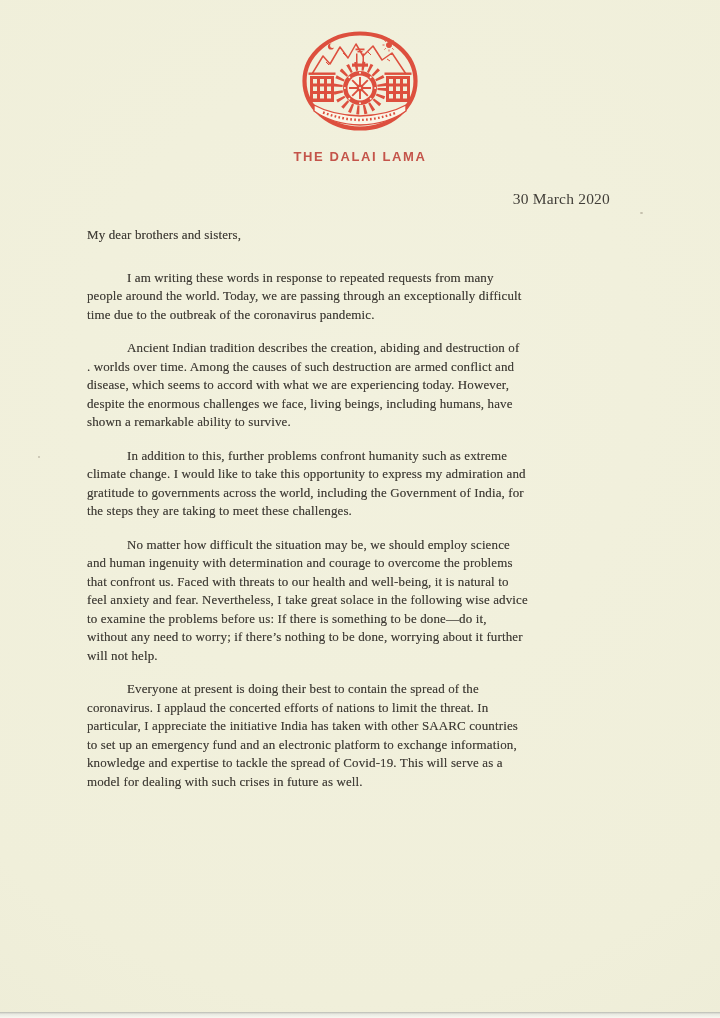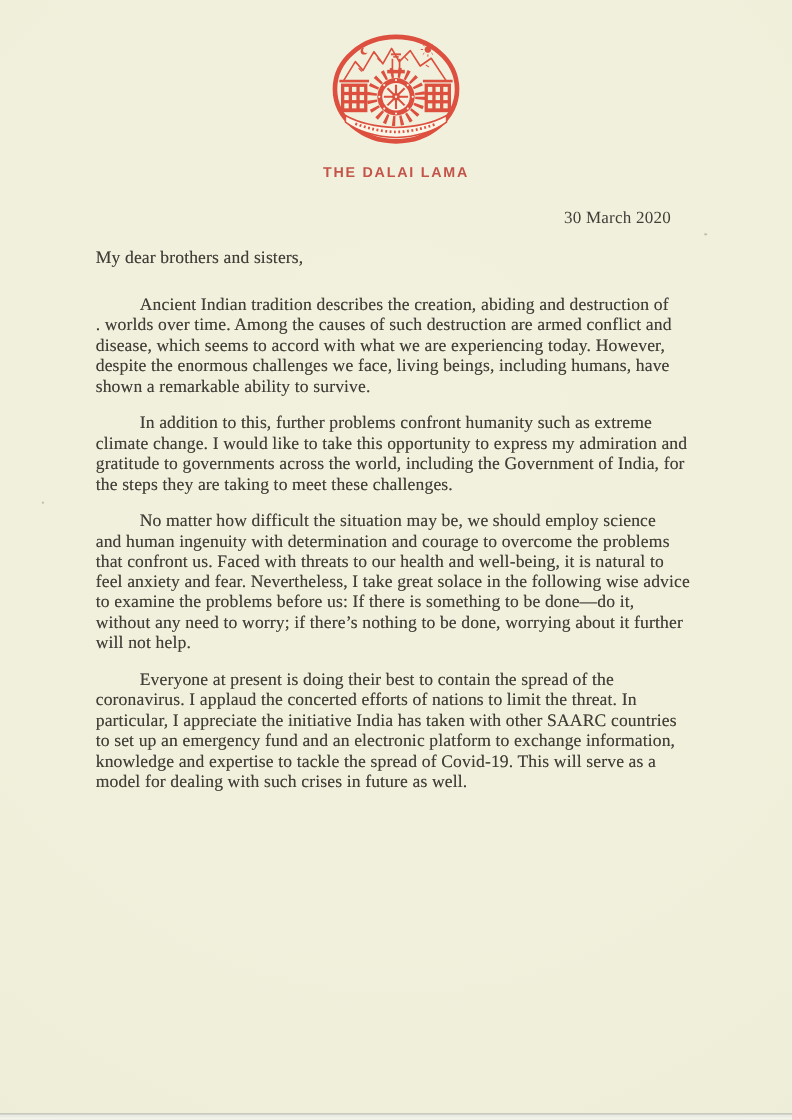--- a/index.html
+++ b/index.html
@@ -18,21 +18,21 @@
     position:absolute; top:149px; left:0; width:100%; text-align:center;
     font-family:"Liberation Sans", sans-serif; font-weight:700;
     font-size:13px; letter-spacing:1.6px; color:var(--title-red);
   }
   .date-line{
     position:absolute; top:190px; left:0; right:0; text-align:right; padding-right:110px;
     font-size:15.5px; letter-spacing:.2px;padding-left:25px;
   }
   .letter-body{
     position:absolute; top:226px; left:87px; width:570px;
-    font-size:16px; line-height:18.5px; letter-spacing:.12px;
+    font-size:13px; line-height:18.5px; letter-spacing:.12px;
     text-shadow:0 0 .45px rgba(62,56,48,.55);
   }
   .salutation{ margin:0 0 24px 0; white-space:nowrap; }
   .para{ margin:0 0 15px 0; white-space:nowrap; text-indent:40px; }
   .scan-edge{
     position:absolute; left:0; right:0; bottom:0; height:6px;
     background:linear-gradient(#b9bab2 0%, #e8e9e1 35%, #f7f8f1 100%);
   }
   .speck{ position:absolute; width:3px; height:2px; border-radius:50%;
     background:rgba(118,108,92,.38); }
@@ -127,20 +127,21 @@
     </svg>
   </div>
 
   <div class="letterhead-title">THE DALAI LAMA</div>
 
   <div class="date-line">30 March 2020</div>
 
   <div class="letter-body">
     <p class="salutation">My dear brothers and sisters,</p>
     <div>
+        <p class="para">I am writing these words in response to repeated requests from many<br>people around the world. Today, we are passing through an exceptionally difficult<br>time due to the outbreak of the coronavirus pandemic.</p>
         <p class="para">Ancient Indian tradition describes the creation, abiding and destruction of<br>. worlds over time. Among the causes of such destruction are armed conflict and<br>disease, which seems to accord with what we are experiencing today. However,<br>despite the enormous challenges we face, living beings, including humans, have<br>shown a remarkable ability to survive.</p>
         <p class="para">In addition to this, further problems confront humanity such as extreme<br>climate change. I would like to take this opportunity to express my admiration and<br>gratitude to governments across the world, including the Government of India, for<br>the steps they are taking to meet these challenges.</p>
         <p class="para">No matter how difficult the situation may be, we should employ science<br>and human ingenuity with determination and courage to overcome the problems<br>that confront us. Faced with threats to our health and well-being, it is natural to<br>feel anxiety and fear. Nevertheless, I take great solace in the following wise advice<br>to examine the problems before us: If there is something to be done—do it,<br>without any need to worry; if there’s nothing to be done, worrying about it further<br>will not help.</p>
         <p class="para">Everyone at present is doing their best to contain the spread of the<br>coronavirus. I applaud the concerted efforts of nations to limit the threat. In<br>particular, I appreciate the initiative India has taken with other SAARC countries<br>to set up an emergency fund and an electronic platform to exchange information,<br>knowledge and expertise to tackle the spread of Covid-19. This will serve as a<br>model for dealing with such crises in future as well.</p>
       </div>
   </div>
 
   <div class="speck s1"></div>
   <div class="speck s2"></div>
   <div class="scan-edge"></div>

